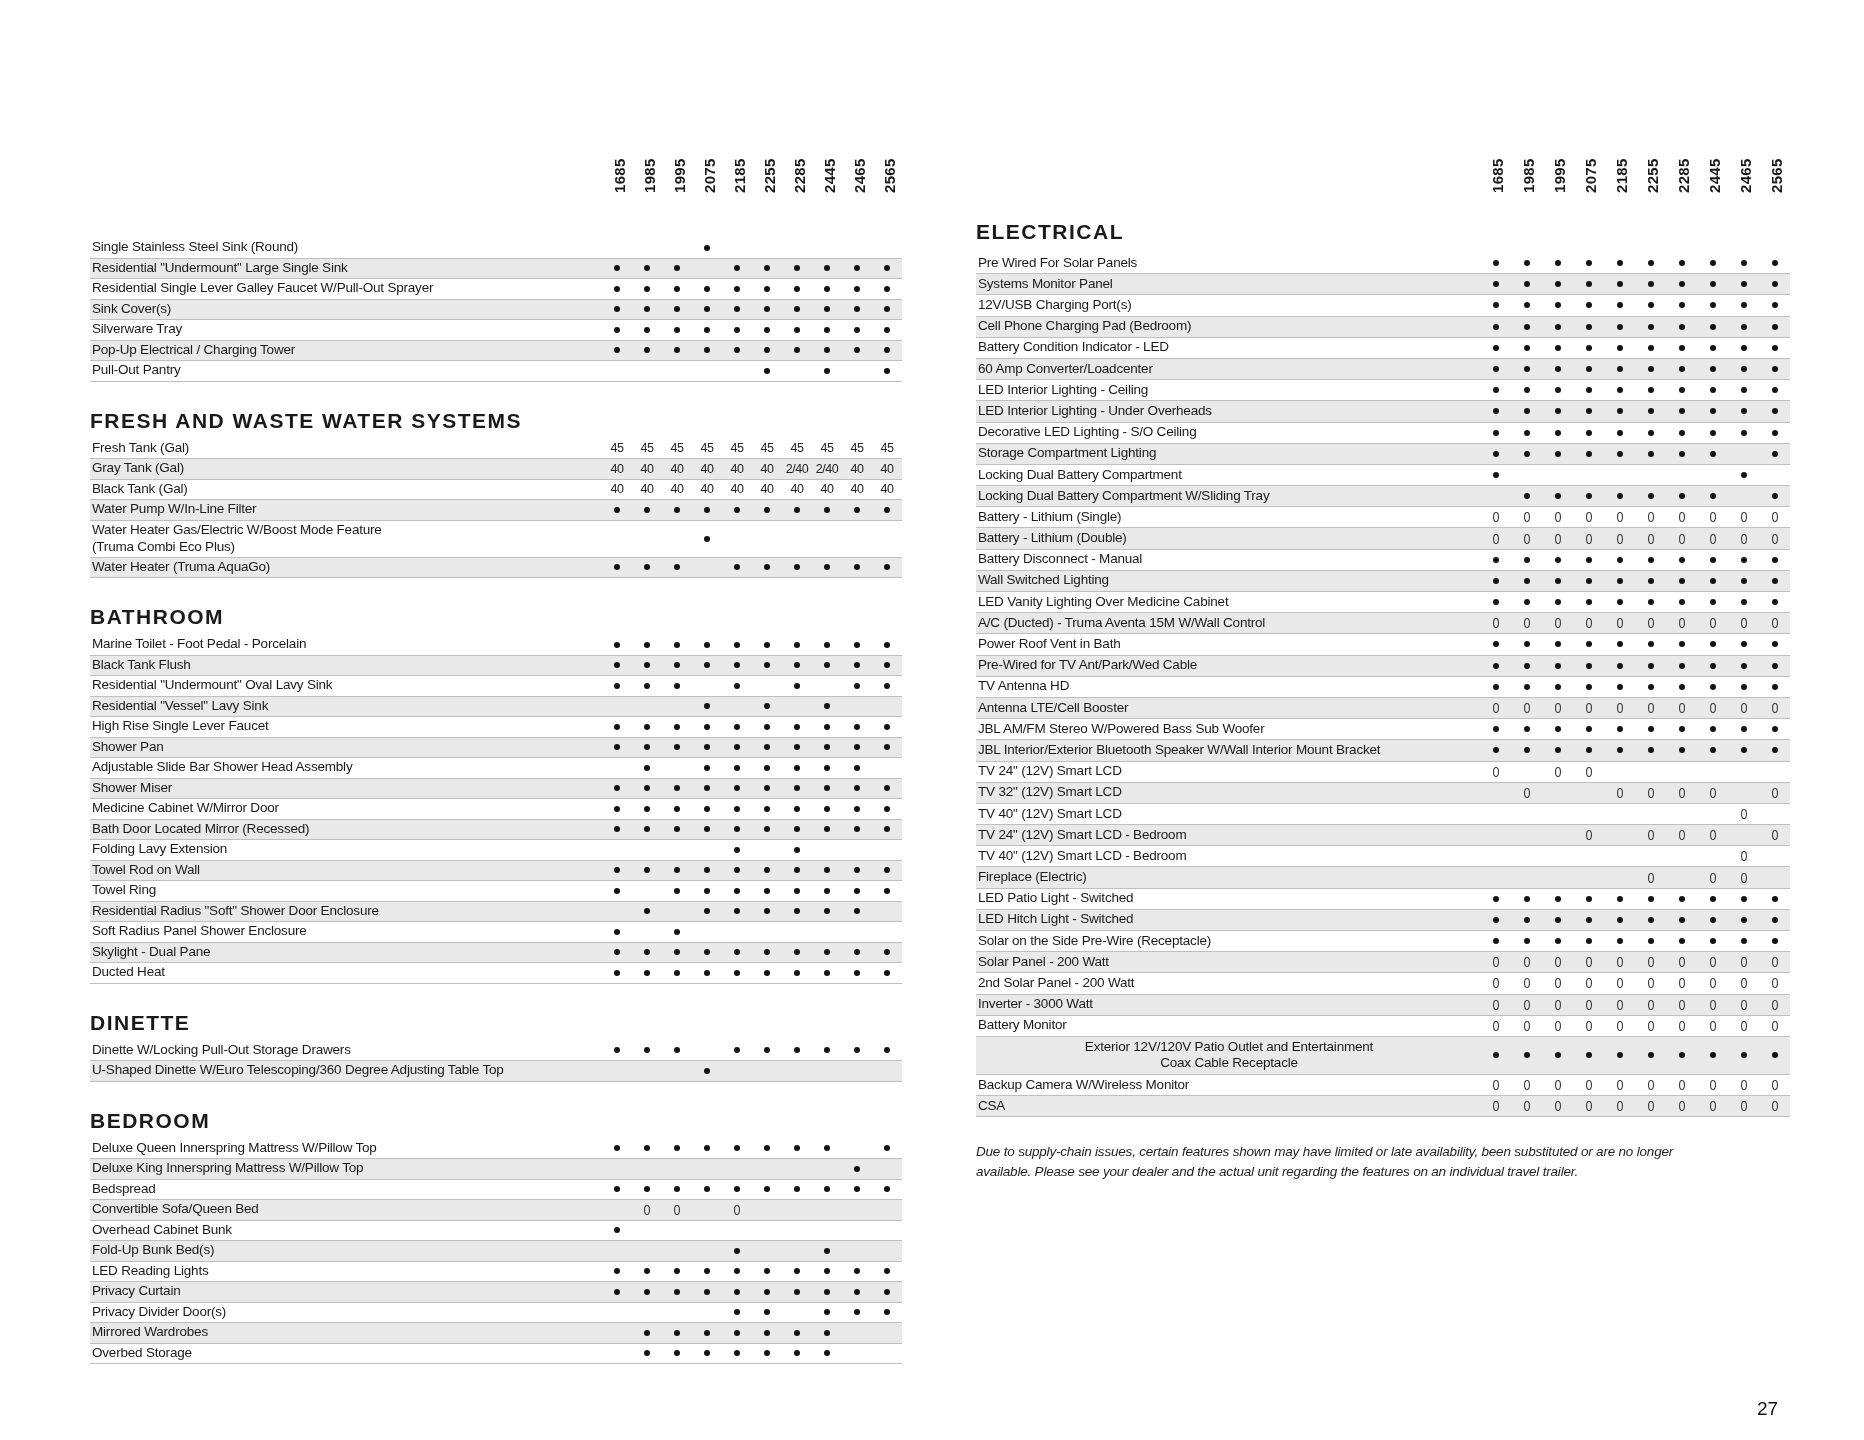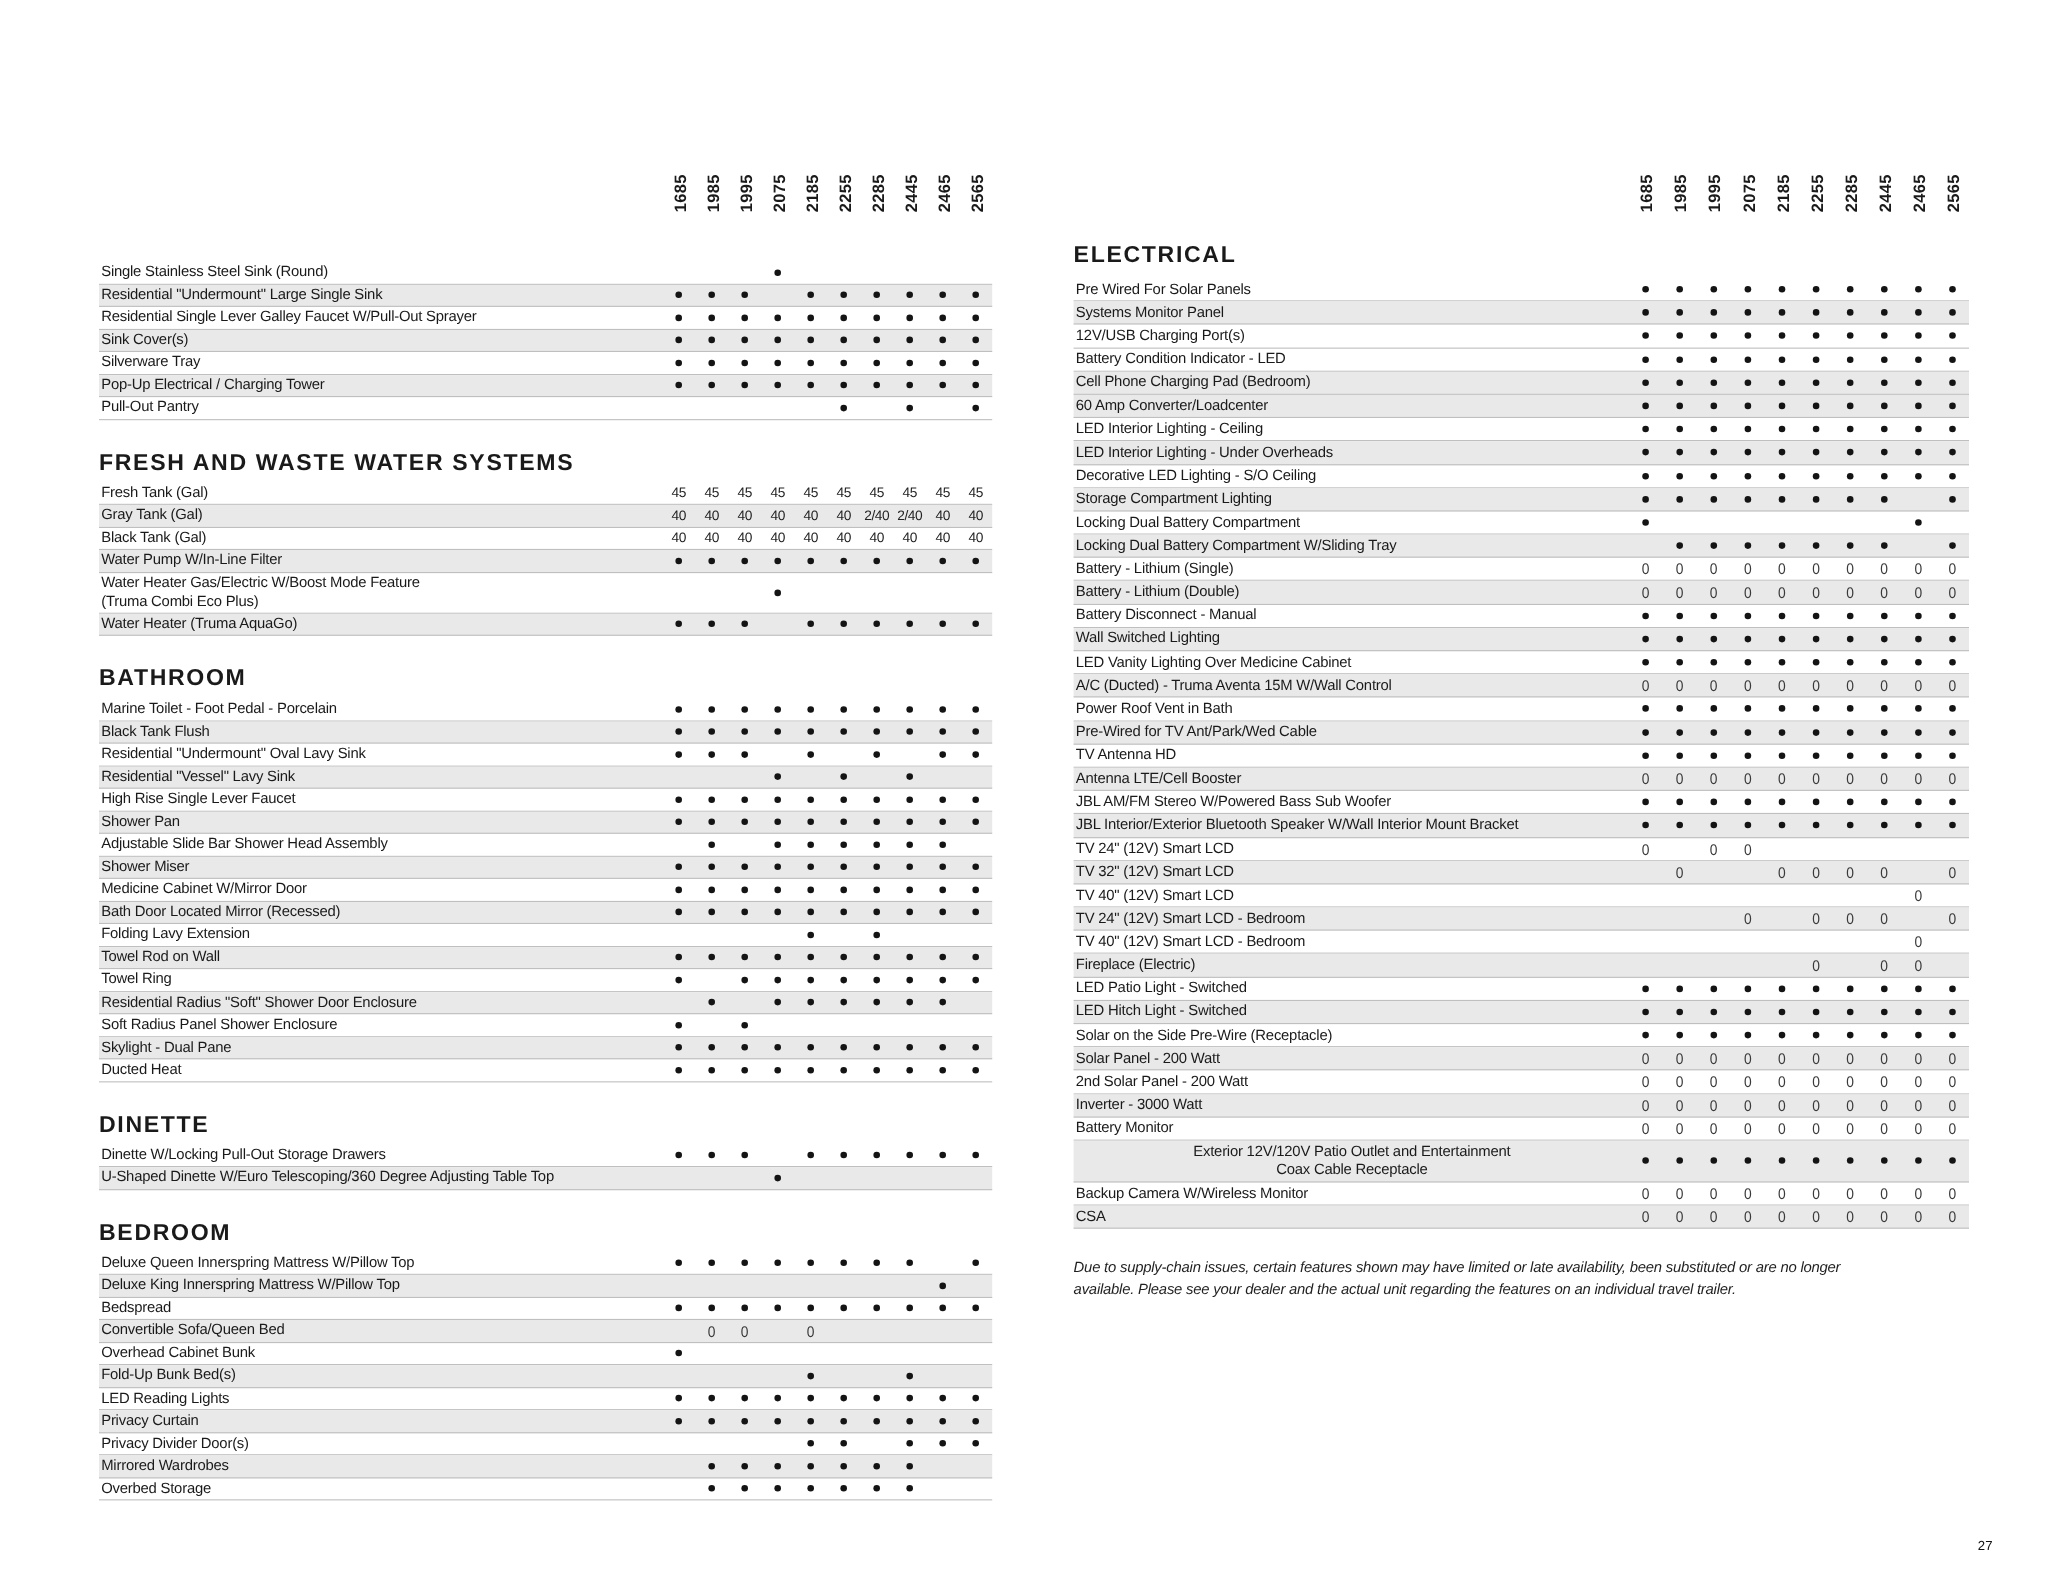--- a/index.html
+++ b/index.html
@@ -48,21 +48,21 @@
   .cell.num{font-size:12.5px;letter-spacing:-0.4px;color:#222;}
   .dot{width:6px;height:6px;border-radius:50%;background:#141414;display:block;}
   .zero{font-size:14px;color:#3a3a3a;transform:scaleX(0.9);display:block;}
 
   #footnote{
     position:absolute;left:976px;top:1142px;width:720px;
     font-size:13.5px;font-style:italic;letter-spacing:-0.2px;
     line-height:1.45;white-space:pre-line;color:#1f1f1f;
   }
   #page-number{
-    position:absolute;left:1798px;top:1398px;font-size:12px;color:#111;
+    position:absolute;left:1757px;top:1398px;font-size:19px;color:#111;
   }
 </style>
 </head>
 <body>
 
 <div class="page" id="page-left">
     <div class="headers">
       <div class="spacer"></div>
       <div class="vh">
         <span>1685</span>
@@ -1368,55 +1368,55 @@
         <div class="cell">
           <span class="dot"></span>
         </div>
         <div class="cell">
           <span class="dot"></span>
         </div>
         <div class="cell">
           <span class="dot"></span>
         </div>
       </div>
+      <div class="row shaded">
+        <div class="flabel">Cell Phone Charging Pad (Bedroom)</div>
+        <div class="cell">
+          <span class="dot"></span>
+        </div>
+        <div class="cell">
+          <span class="dot"></span>
+        </div>
+        <div class="cell">
+          <span class="dot"></span>
+        </div>
+        <div class="cell">
+          <span class="dot"></span>
+        </div>
+        <div class="cell">
+          <span class="dot"></span>
+        </div>
+        <div class="cell">
+          <span class="dot"></span>
+        </div>
+        <div class="cell">
+          <span class="dot"></span>
+        </div>
+        <div class="cell">
+          <span class="dot"></span>
+        </div>
+        <div class="cell">
+          <span class="dot"></span>
+        </div>
+        <div class="cell">
+          <span class="dot"></span>
+        </div>
+      </div>
       <div class="row">
         <div class="flabel">Battery Condition Indicator - LED</div>
-        <div class="cell">
-          <span class="dot"></span>
-        </div>
-        <div class="cell">
-          <span class="dot"></span>
-        </div>
-        <div class="cell">
-          <span class="dot"></span>
-        </div>
-        <div class="cell">
-          <span class="dot"></span>
-        </div>
-        <div class="cell">
-          <span class="dot"></span>
-        </div>
-        <div class="cell">
-          <span class="dot"></span>
-        </div>
-        <div class="cell">
-          <span class="dot"></span>
-        </div>
-        <div class="cell">
-          <span class="dot"></span>
-        </div>
-        <div class="cell">
-          <span class="dot"></span>
-        </div>
-        <div class="cell">
-          <span class="dot"></span>
-        </div>
-      </div>
-      <div class="row shaded">
-        <div class="flabel">Cell Phone Charging Pad (Bedroom)</div>
         <div class="cell">
           <span class="dot"></span>
         </div>
         <div class="cell">
           <span class="dot"></span>
         </div>
         <div class="cell">
           <span class="dot"></span>
         </div>
         <div class="cell">

